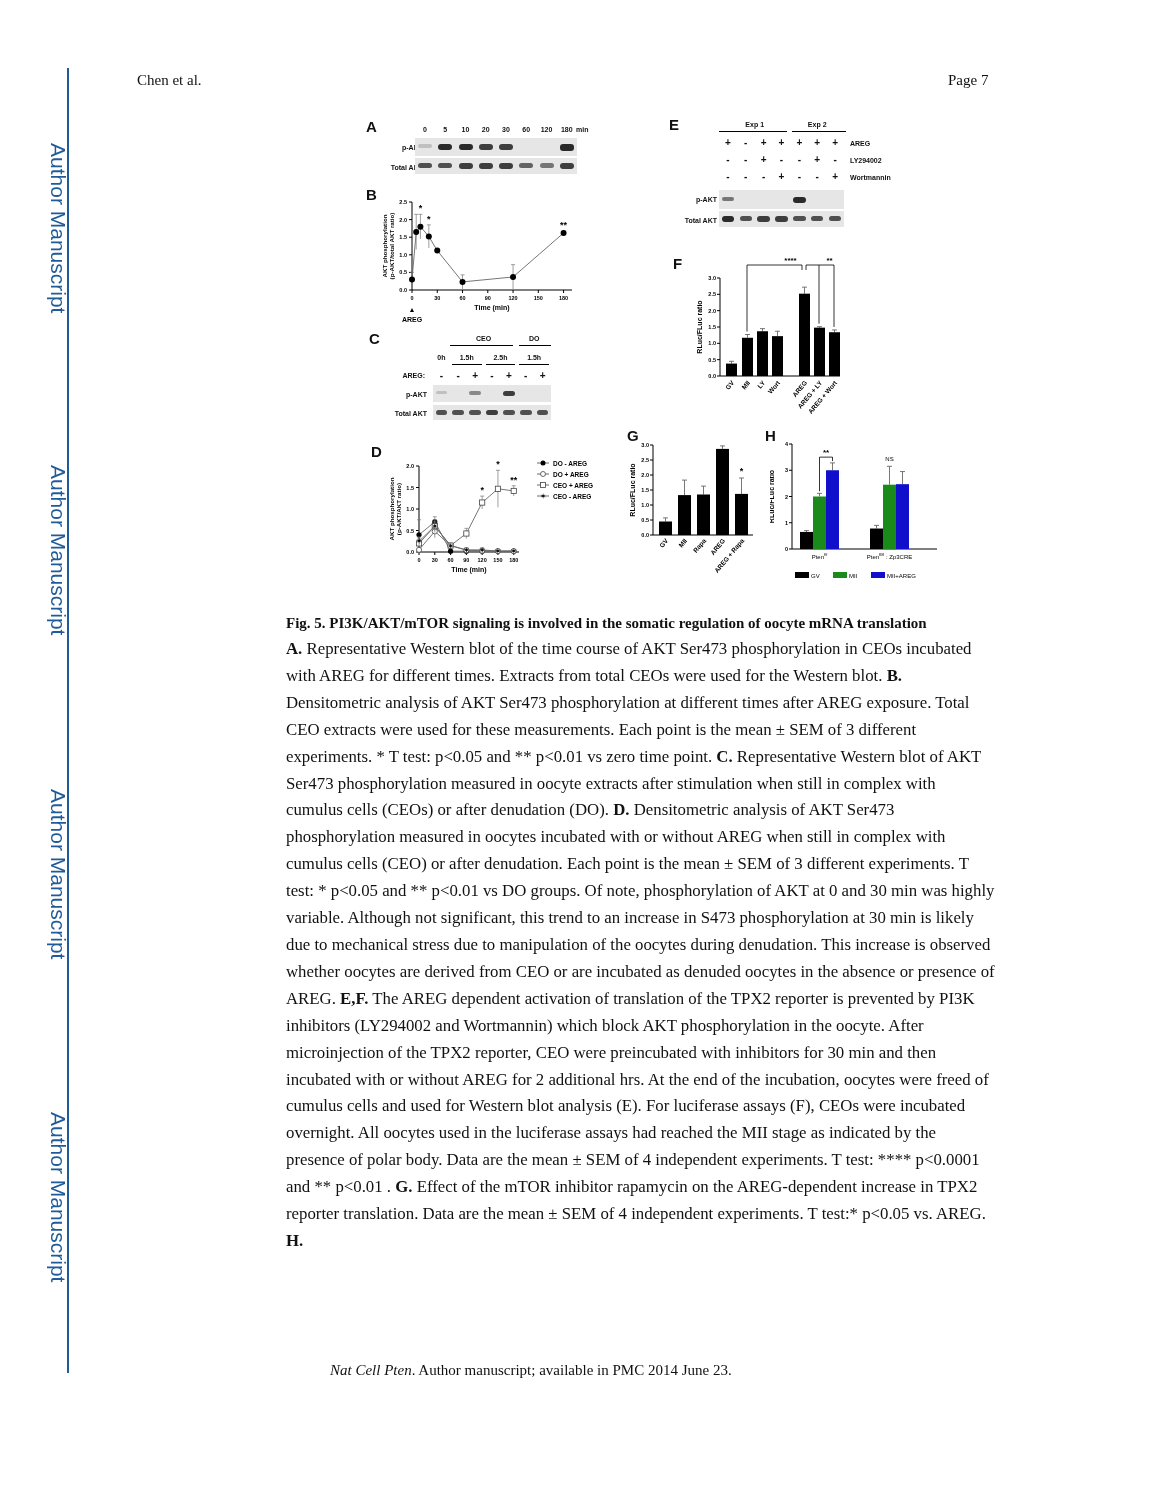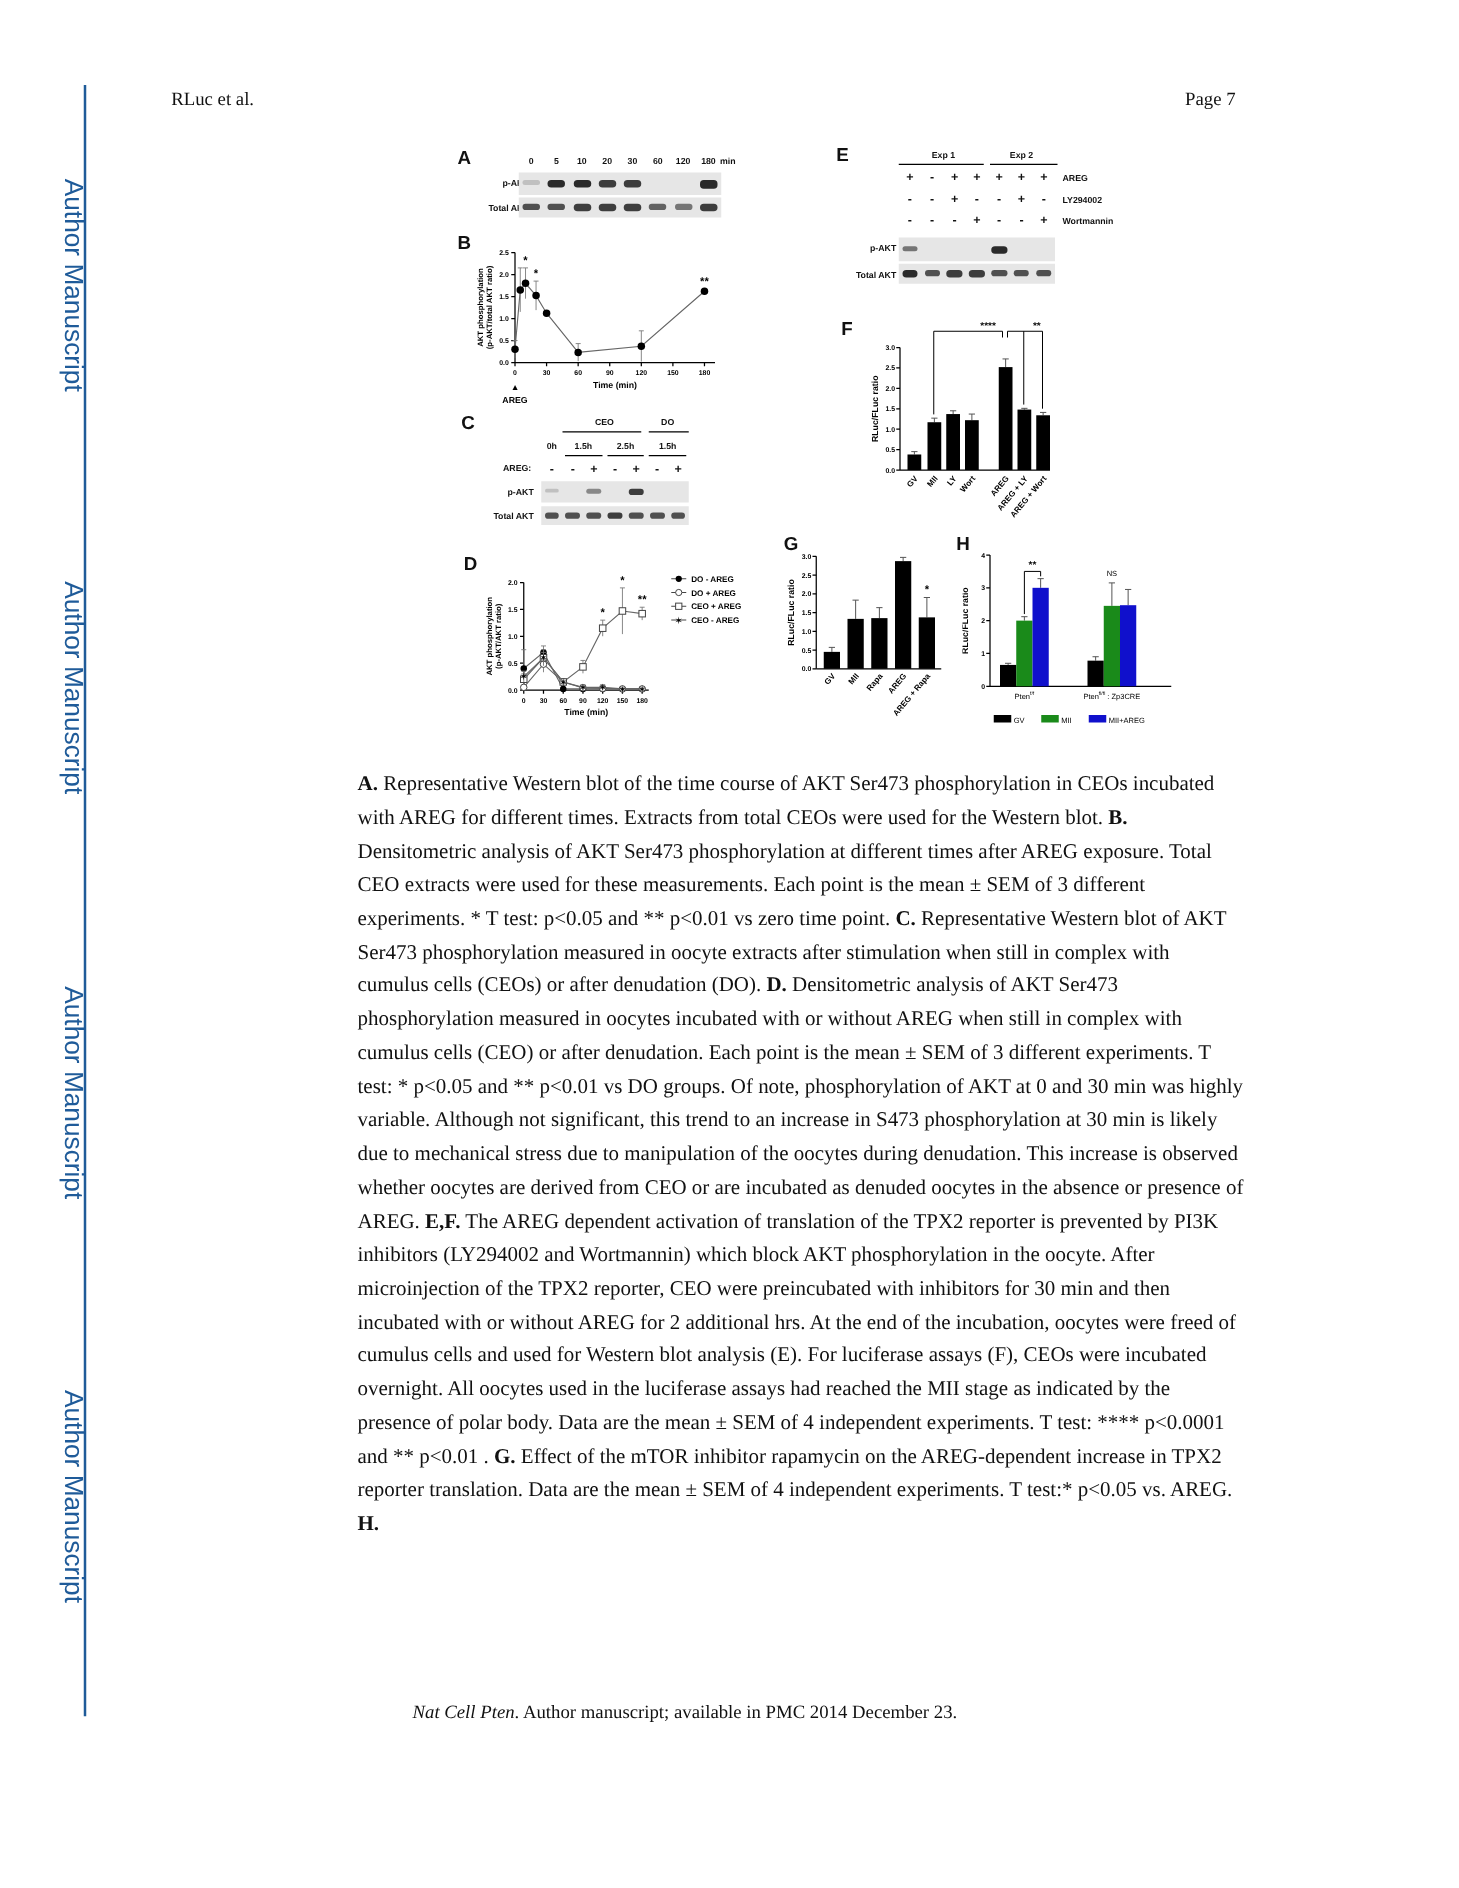--- a/index.html
+++ b/index.html
@@ -20,21 +20,21 @@
 </style>
 </head>
 <body>
 
 <div class="sidebar-line"></div>
 <div class="am-label" style="top:143px">Author Manuscript</div>
 <div class="am-label" style="top:465px">Author Manuscript</div>
 <div class="am-label" style="top:789px">Author Manuscript</div>
 <div class="am-label" style="top:1112px">Author Manuscript</div>
 
-<div class="header-left">RLuc et al.</div>
+<div class="header-left">Chen et al.</div>
 <div class="header-right">Page 7</div>
 
 <div class="fig-area">
 
   <div class="panel-letter" style="left:11px;top:6px">A</div>
   <div id="a-times">
       <div class="sm" style="position: absolute; left: 60px; top: 14px; width: 20px; text-align: center;">0</div>
       <div class="sm" style="position: absolute; left: 80.25px; top: 14px; width: 20px; text-align: center;">5</div>
       <div class="sm" style="position: absolute; left: 100.5px; top: 14px; width: 20px; text-align: center;">10</div>
       <div class="sm" style="position: absolute; left: 120.75px; top: 14px; width: 20px; text-align: center;">20</div>
@@ -499,16 +499,17 @@
       <rect x="25" y="138" width="14" height="6" fill="#000000"></rect>
       <text x="41" y="144" font-size="6">GV</text>
       <rect x="63" y="138" width="14" height="6" fill="#1a8a1a"></rect>
       <text x="79" y="144" font-size="6">MII</text>
       <rect x="101" y="138" width="14" height="6" fill="#1010cc"></rect>
       <text x="117" y="144" font-size="6">MII+AREG</text>
     </svg>
 </div>
 
 <div class="caption">
+  <div class="caption-title">Fig. 5. PI3K/AKT/mTOR signaling is involved in the somatic regulation of oocyte mRNA translation</div>
   <div id="caption-body"><b>A.</b><span> Representative Western blot of the time course of AKT Ser473 phosphorylation in CEOs incubated with AREG for different times. Extracts from total CEOs were used for the Western blot. </span><b>B.</b><span> Densitometric analysis of AKT Ser473 phosphorylation at different times after AREG exposure. Total CEO extracts were used for these measurements. Each point is the mean ± SEM of 3 different experiments. * T test: p&lt;0.05 and ** p&lt;0.01 vs zero time point. </span><b>C.</b><span> Representative Western blot of AKT Ser473 phosphorylation measured in oocyte extracts after stimulation when still in complex with cumulus cells (CEOs) or after denudation (DO). </span><b>D.</b><span> Densitometric analysis of AKT Ser473 phosphorylation measured in oocytes incubated with or without AREG when still in complex with cumulus cells (CEO) or after denudation. Each point is the mean ± SEM of 3 different experiments. T test: * p&lt;0.05 and ** p&lt;0.01 vs DO groups. Of note, phosphorylation of AKT at 0 and 30 min was highly variable. Although not significant, this trend to an increase in S473 phosphorylation at 30 min is likely due to mechanical stress due to manipulation of the oocytes during denudation. This increase is observed whether oocytes are derived from CEO or are incubated as denuded oocytes in the absence or presence of AREG. </span><b>E,F.</b><span> The AREG dependent activation of translation of the TPX2 reporter is prevented by PI3K inhibitors (LY294002 and Wortmannin) which block AKT phosphorylation in the oocyte. After microinjection of the TPX2 reporter, CEO were preincubated with inhibitors for 30 min and then incubated with or without AREG for 2 additional hrs. At the end of the incubation, oocytes were freed of cumulus cells and used for Western blot analysis (E). For luciferase assays (F), CEOs were incubated overnight. All oocytes used in the luciferase assays had reached the MII stage as indicated by the presence of polar body. Data are the mean ± SEM of 4 independent experiments. T test: **** p&lt;0.0001 and ** p&lt;0.01 . </span><b>G.</b><span> Effect of the mTOR inhibitor rapamycin on the AREG-dependent increase in TPX2 reporter translation. Data are the mean ± SEM of 4 independent experiments. T test:* p&lt;0.05 vs. AREG. </span><b>H.</b></div>
 </div>
 
-<div class="footer"><i>Nat Cell Pten</i><span>. Author manuscript; available in PMC 2014 December 23.</span></div>
+<div class="footer"><i>Nat Cell Pten</i><span>. Author manuscript; available in PMC 2014 June 23.</span></div>
 
 </body></html>

